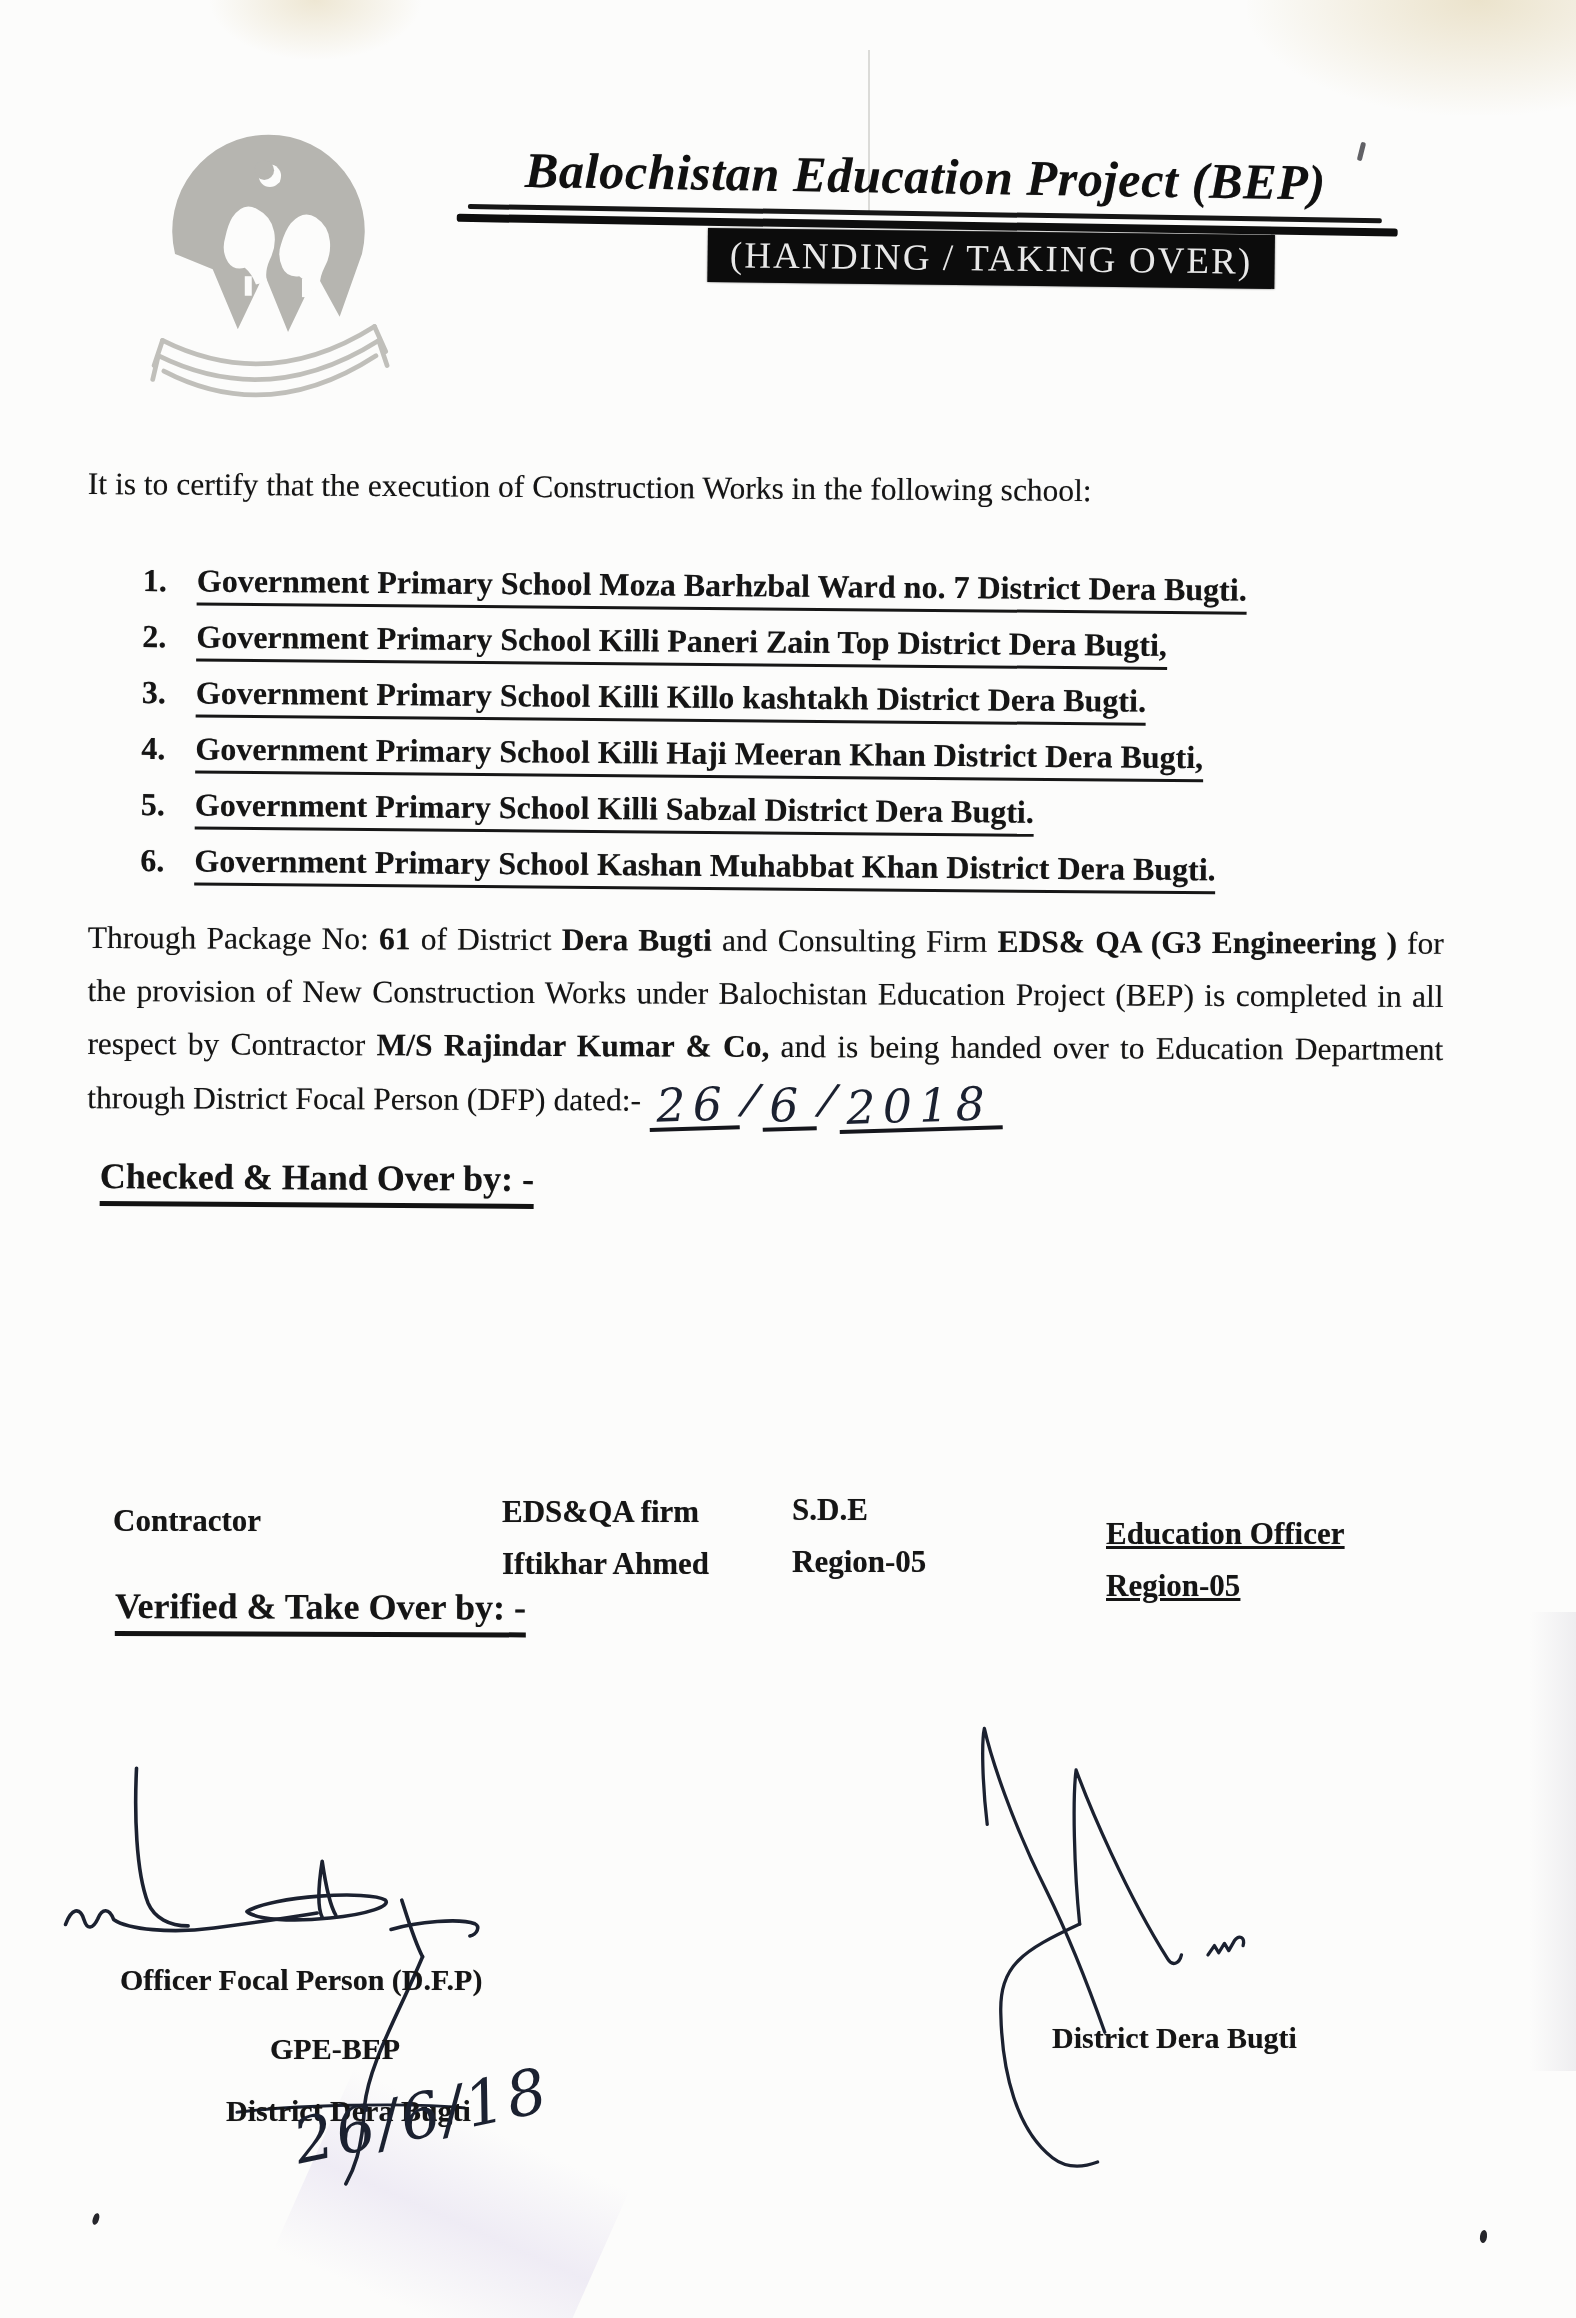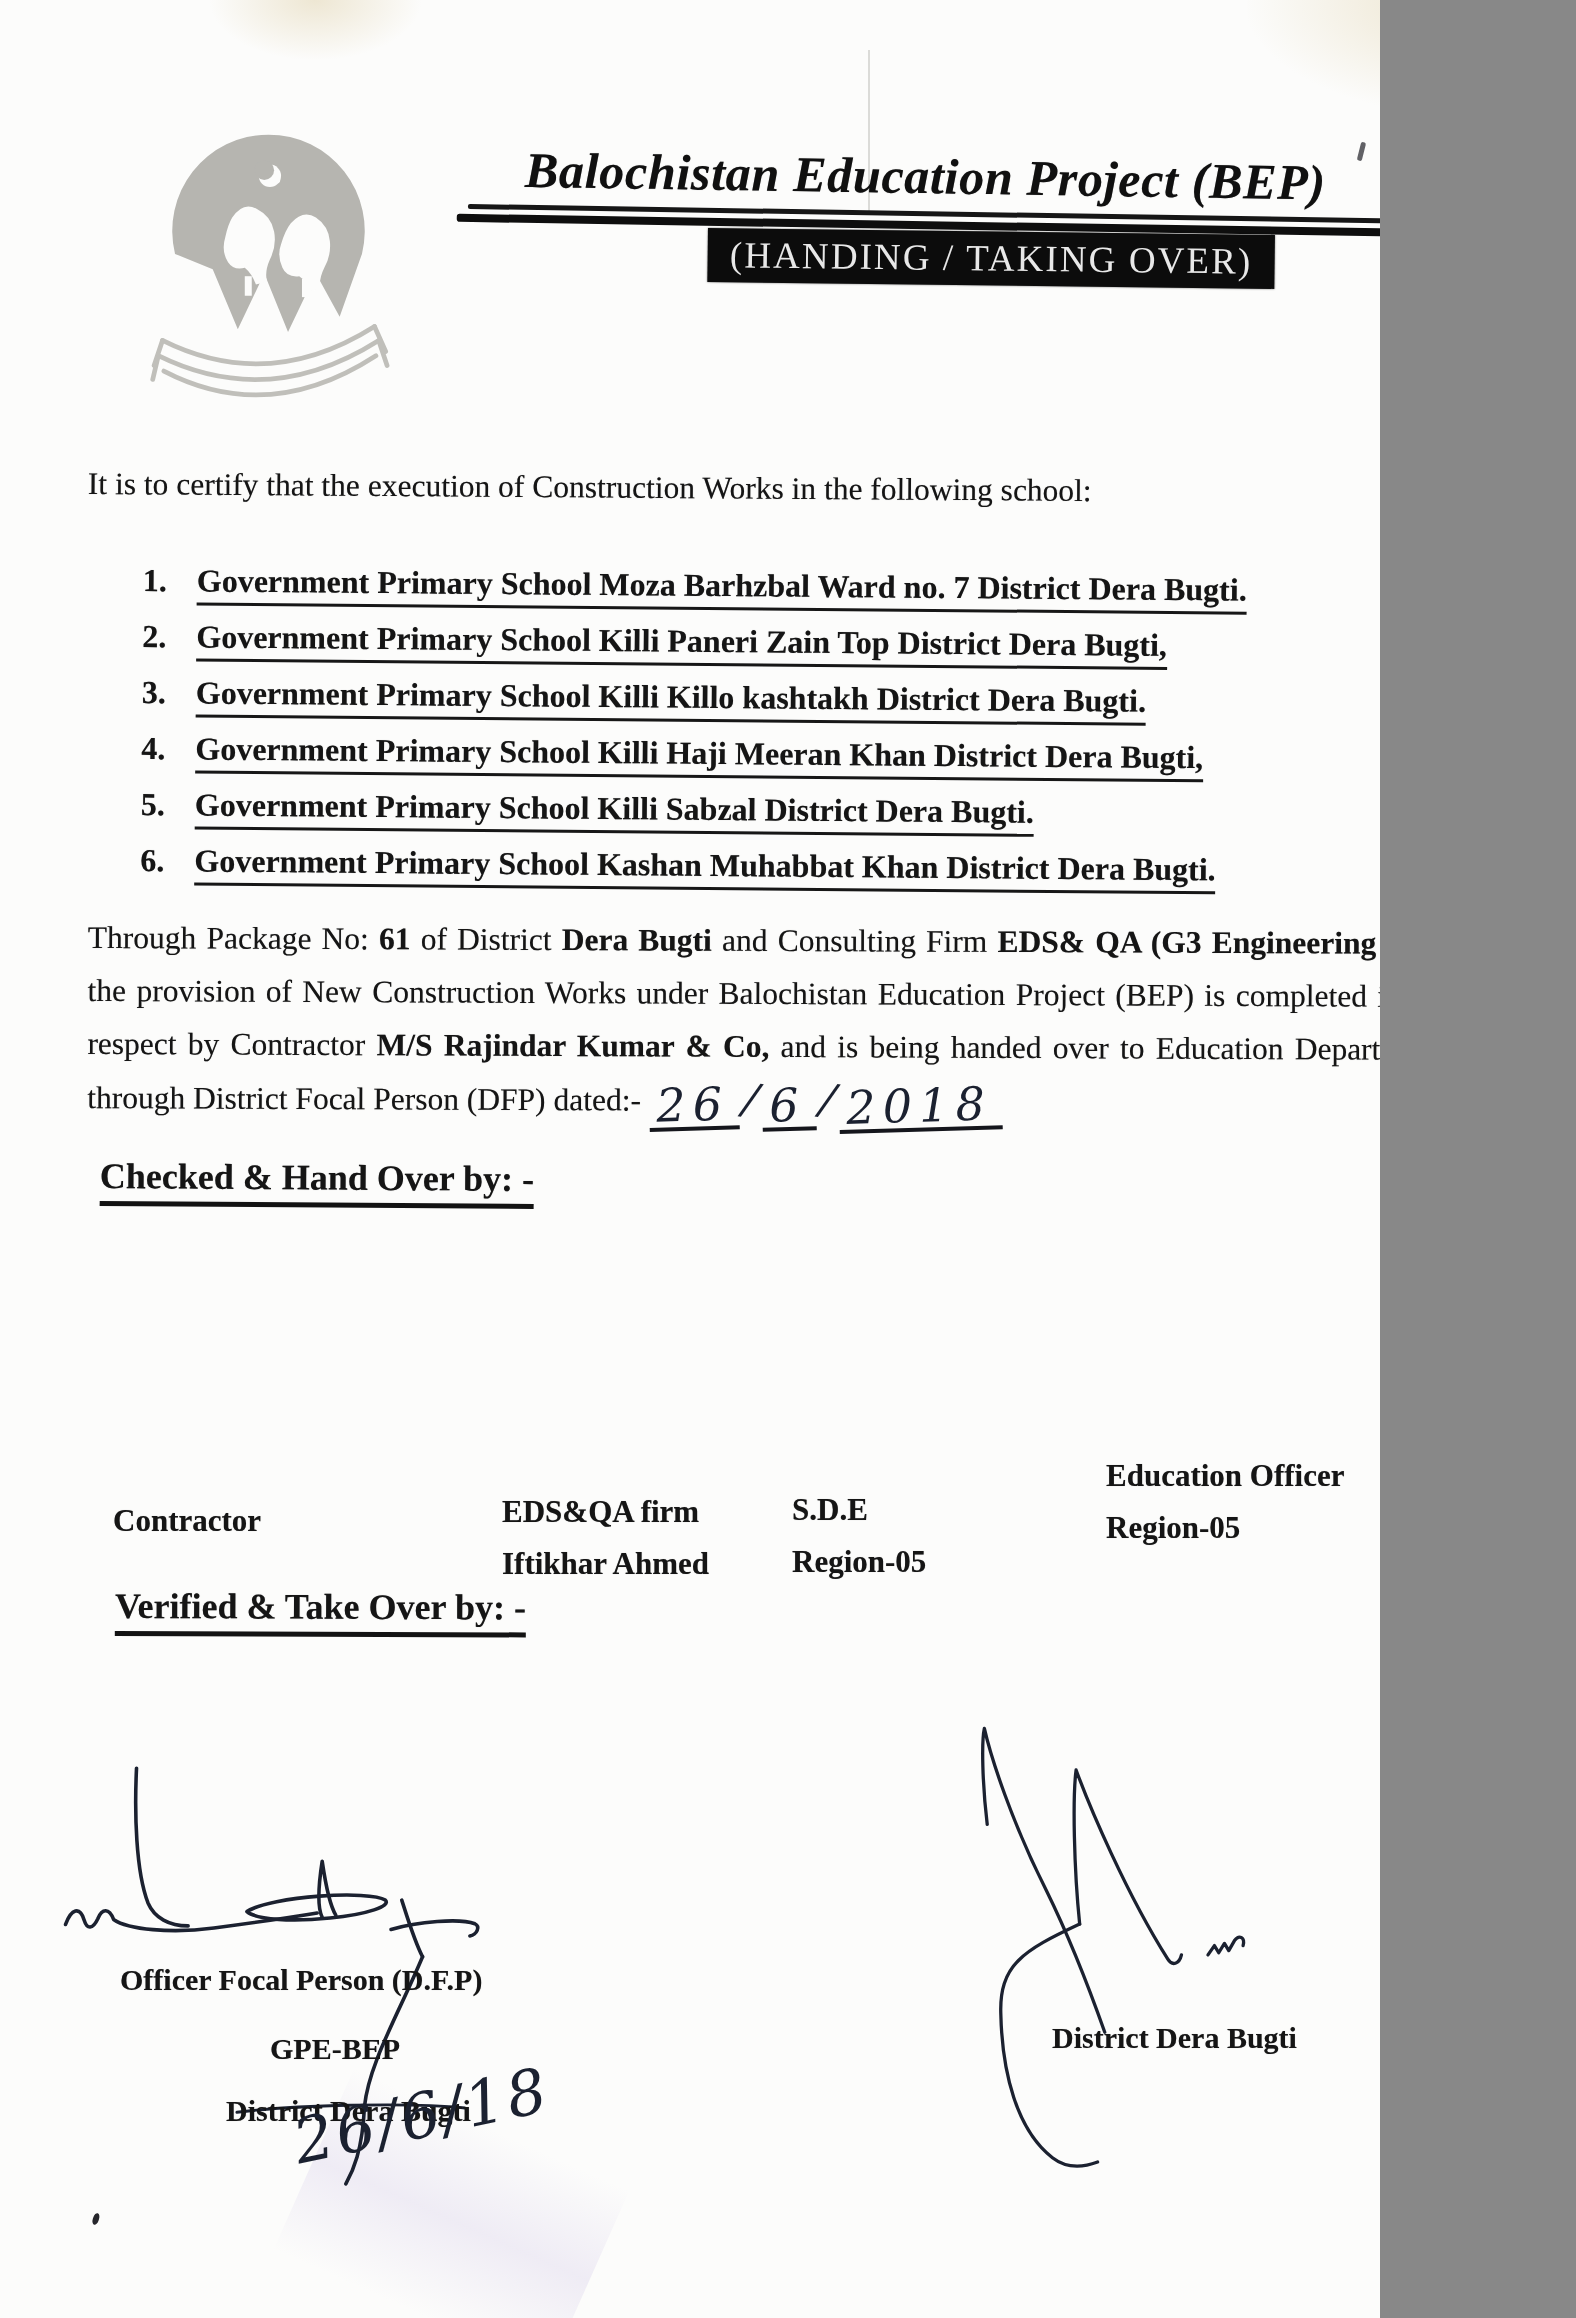--- a/index.html
+++ b/index.html
@@ -1,17 +1,17 @@
 <!DOCTYPE html>
 <html style="font-size:11.5px"><head>
 <meta charset="utf-8">
 <style>
   html,body{margin:0;padding:0;background:#888;}
   .page{
-    position:relative; width:1380px; height:2319px;
+    position:relative; width:1576px; height:2319px;
     background:#fcfcfb; overflow:hidden;
     font-family:"Liberation Serif","DejaVu Serif",serif;
     color:#151515;
   }
   .page *{box-sizing:border-box;}
   .txt{ text-shadow:0 0 0.7px rgba(20,20,20,.45); }
 
   
   .smudge{ position:absolute; pointer-events:none; }
   .smudge-tl{ left:208px; top:0; width:215px; height:61px;
@@ -60,21 +60,21 @@
     border-bottom:5px solid #131313; padding-bottom:4.3px; }
   .checked{ left:100px; top:1155px; transform:rotate(.4deg); transform-origin:left top; }
   .verified{ left:115px; top:1585px; transform:rotate(.2deg); transform-origin:left top; }
 
   
   .sig-col{ position:absolute; text-align:left; font-weight:bold; font-size:31px; white-space:nowrap; }
   .sig-col .sig-name{ margin-top:16px; }
   .sig-col-1{ left:113px;  top:1503px; text-align:center; }
   .sig-col-2{ left:502px;  top:1494px; width:238px; }
   .sig-col-3{ left:792px; top:1492px; width:198px; }
-  .sig-col-4{ left:1106px; top:1458px; width:265px; }
+  .sig-col-4{ left:1106px; top:1516px; width:265px;text-decoration:underline; }
 
   
   .ink-svg{ position:absolute; }
   .dfp-sig{ left:29px; top:1705px; width:681px; height:502px; }
   .deo-sig{ left:917px; top:1691px; width:473px; height:502px; }
   .blk-line{ position:absolute; font-weight:bold; font-size:30px; white-space:nowrap; }
   .dfp-title{ left:120px; top:1963px; }
   .dfp-org{ left:270px; top:2032px; }
   .dfp-district{ left:226px; top:2094px; }
   .deo-title{ left:907px; top:1965px; }

